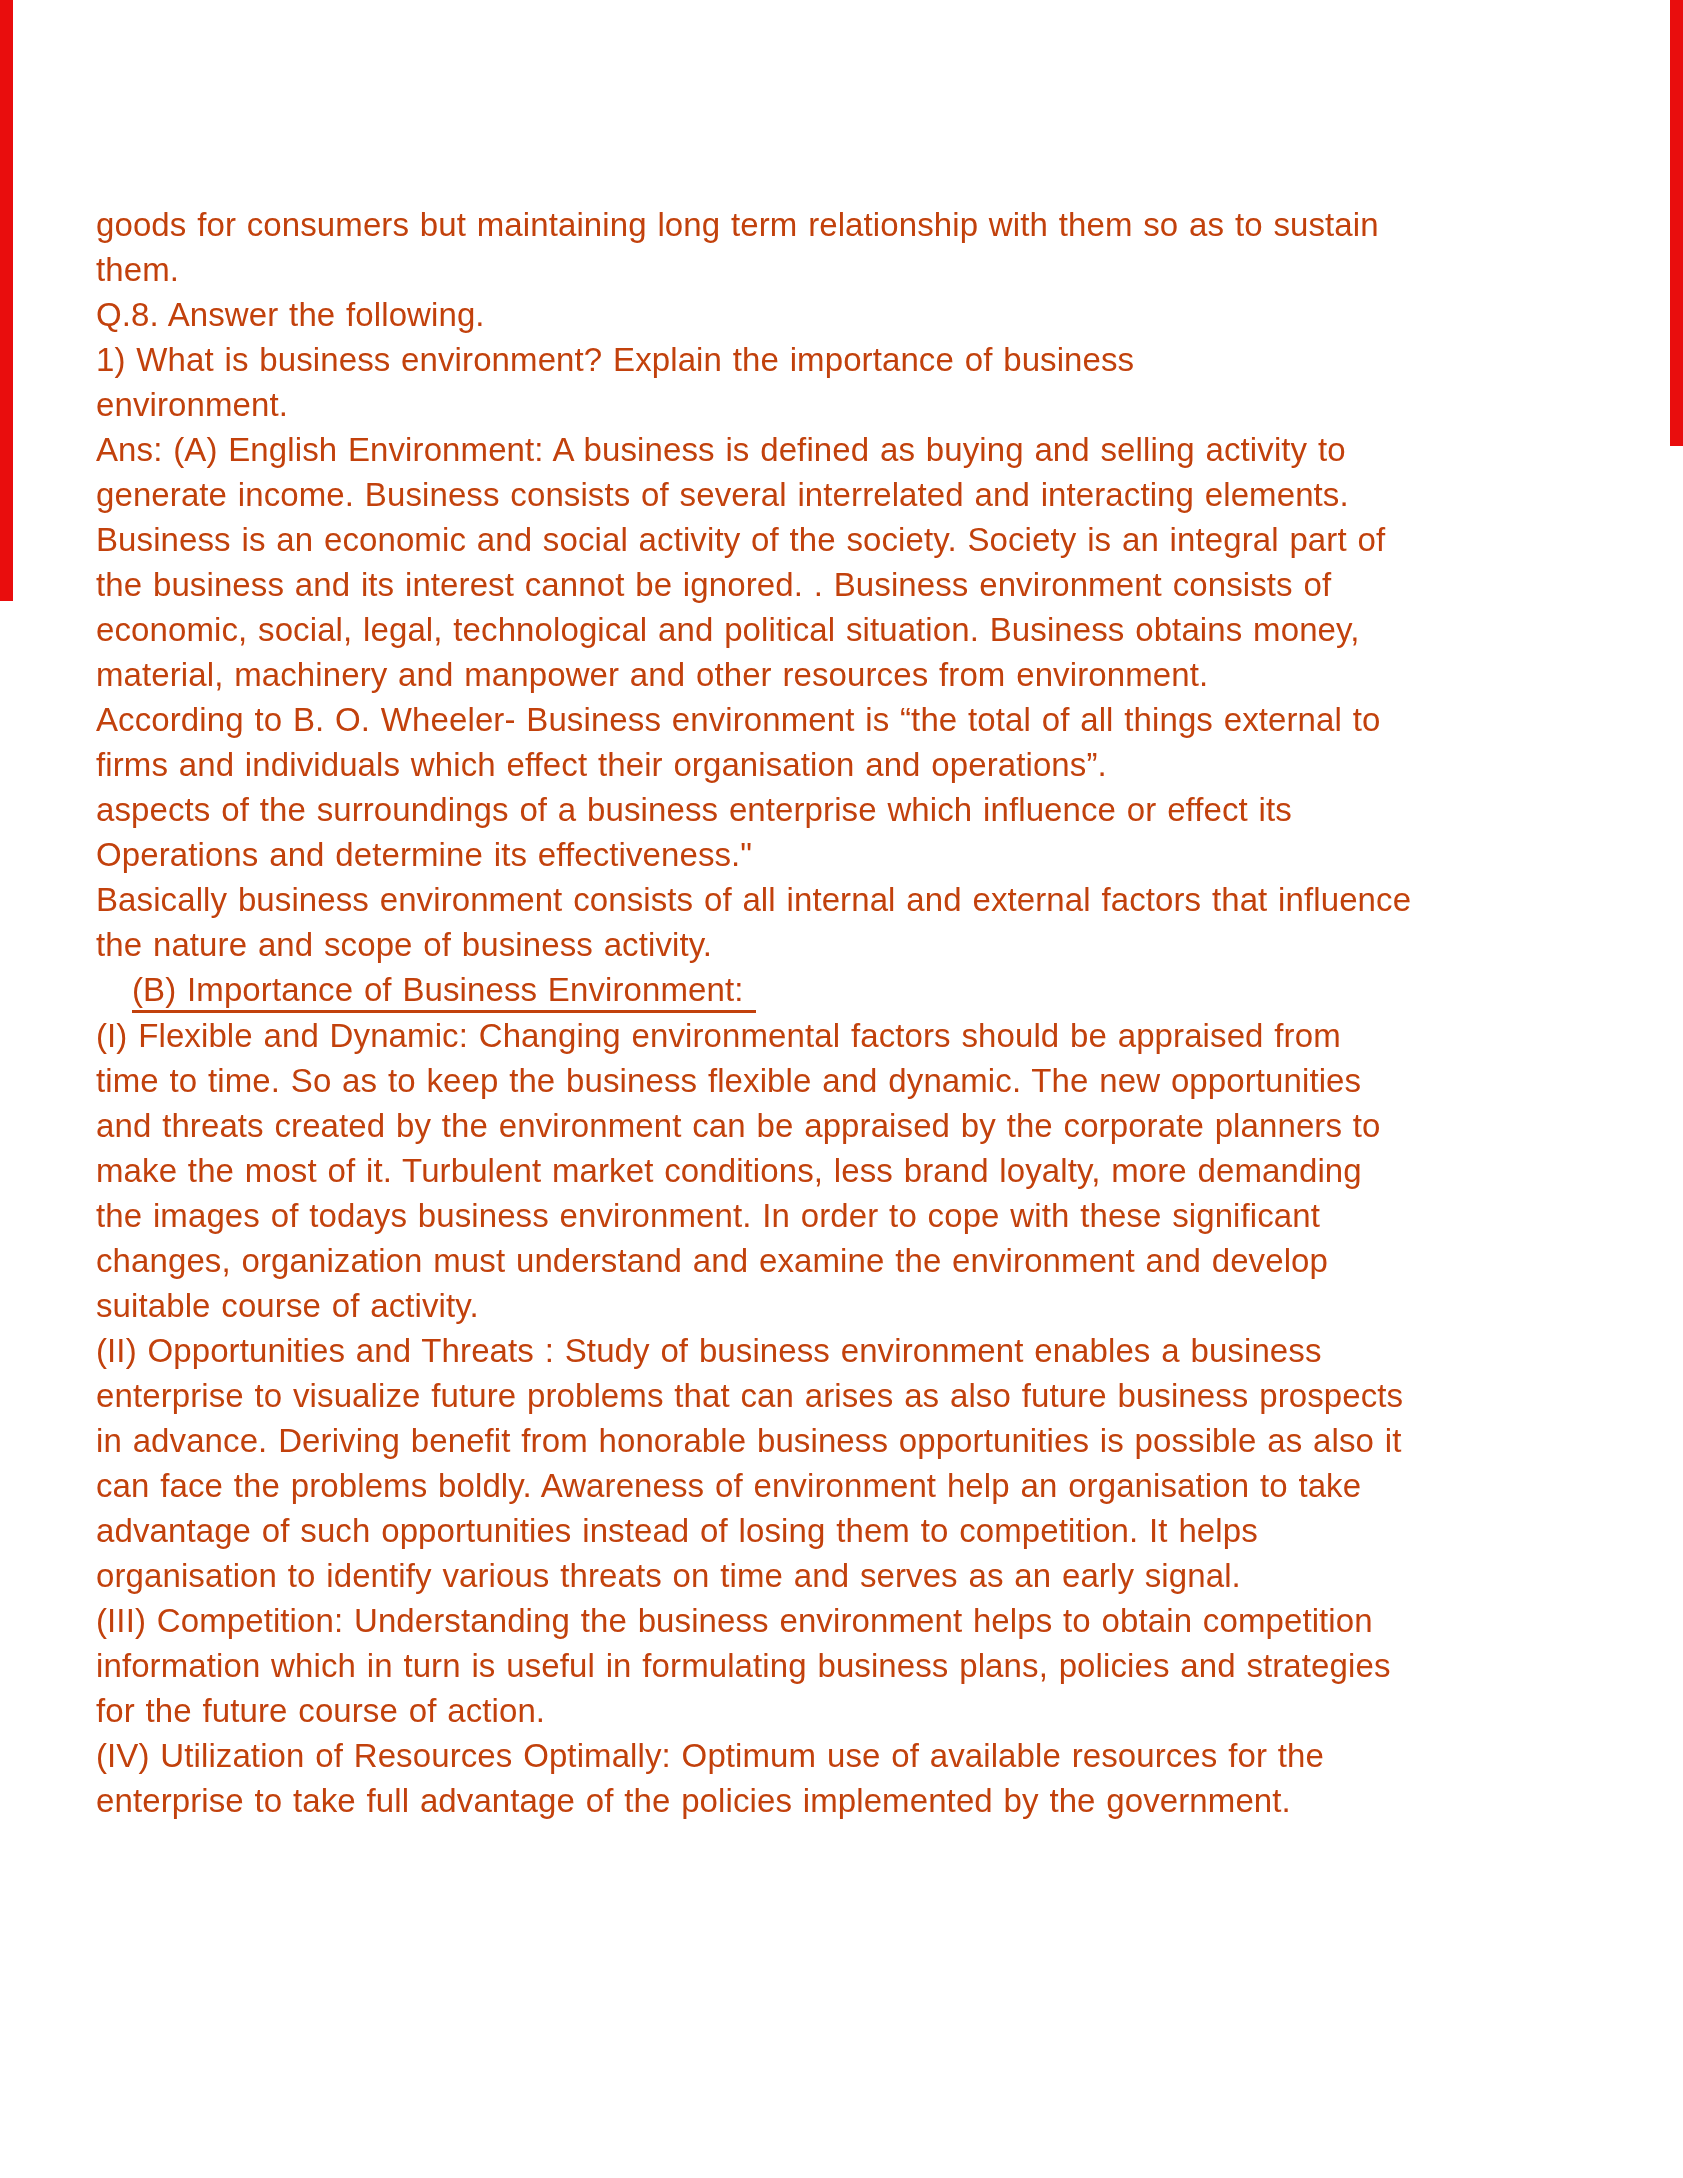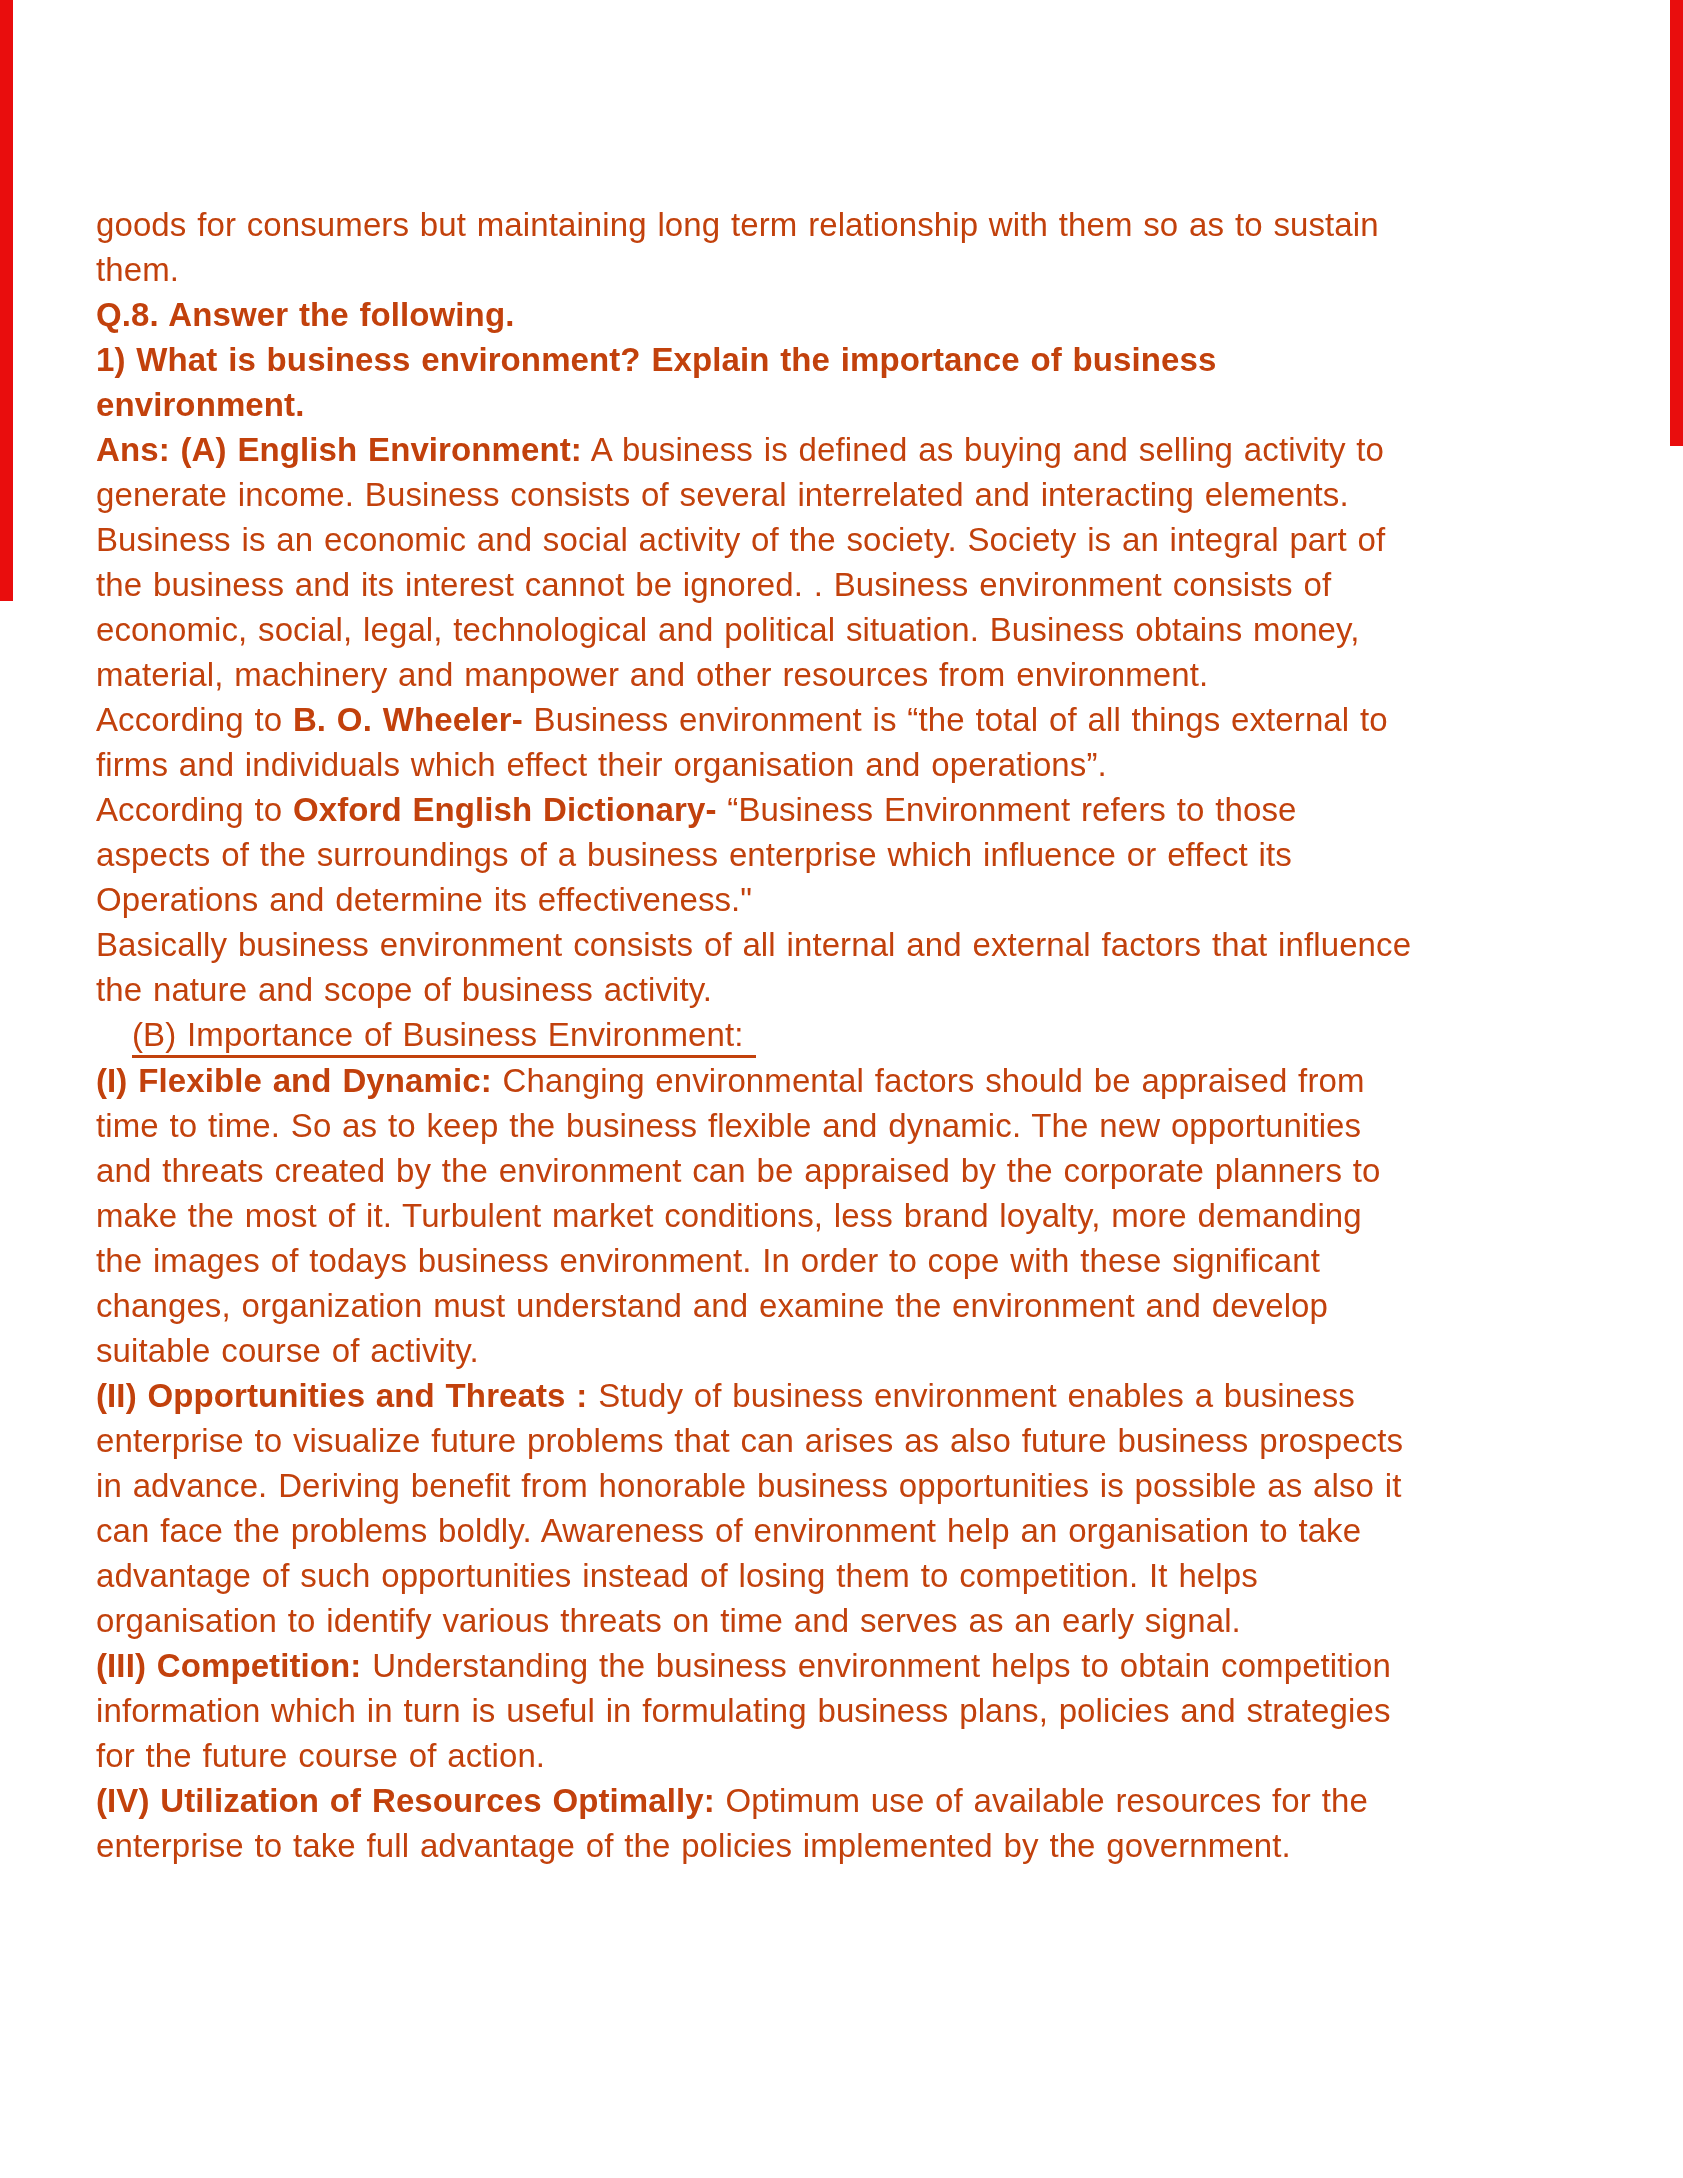--- a/index.html
+++ b/index.html
@@ -29,21 +29,21 @@
     color: #141414;
     font-size: 33px;
     line-height: 45px;
     letter-spacing: 0.1px;
     word-spacing: 1.5px;
   }
   .line {
     white-space: nowrap;
   }
   .seg.b {
-    font-weight: 700;
+    font-weight: 400;
   }
   .seg.u {
     display: inline-block;
     border-bottom: 3px solid currentColor;
     padding-right: 12px;
     line-height: 40px;
     margin-left: 36px;
   }
 </style>
 </head>
@@ -60,21 +60,20 @@
     <div class="line"><span class="seg b">1) What is business environment? Explain the importance of business</span></div>
     <div class="line"><span class="seg b">environment.</span></div>
     <div class="line"><span class="seg b">Ans: (A) English Environment:</span><span class="seg"> A business is defined as buying and selling activity to</span></div>
     <div class="line"><span class="seg">generate income. Business consists of several interrelated and interacting elements.</span></div>
     <div class="line"><span class="seg">Business is an economic and social activity of the society. Society is an integral part of</span></div>
     <div class="line"><span class="seg">the business and its interest cannot be ignored. . Business environment consists of</span></div>
     <div class="line"><span class="seg">economic, social, legal, technological and political situation. Business obtains money,</span></div>
     <div class="line"><span class="seg">material, machinery and manpower and other resources from environment.</span></div>
     <div class="line"><span class="seg">According to </span><span class="seg b">B. O. Wheeler-</span><span class="seg"> Business environment is “the total of all things external to</span></div>
     <div class="line"><span class="seg">firms and individuals which effect their organisation and operations”.</span></div>
-    <div class="line"><span class="seg">According to </span><span class="seg b">Oxford English Dictionary-</span><span class="seg"> “Business Environment refers to those</span></div>
     <div class="line"><span class="seg">aspects of the surroundings of a business enterprise which influence or effect its</span></div>
     <div class="line"><span class="seg">Operations and determine its effectiveness."</span></div>
     <div class="line"><span class="seg">Basically business environment consists of all internal and external factors that influence</span></div>
     <div class="line"><span class="seg">the nature and scope of business activity.</span></div>
     <div class="line"><span class="seg u">(B) Importance of Business Environment:</span></div>
     <div class="line"><span class="seg b">(I) Flexible and Dynamic:</span><span class="seg"> Changing environmental factors should be appraised from</span></div>
     <div class="line"><span class="seg">time to time. So as to keep the business flexible and dynamic. The new opportunities</span></div>
     <div class="line"><span class="seg">and threats created by the environment can be appraised by the corporate planners to</span></div>
     <div class="line"><span class="seg">make the most of it. Turbulent market conditions, less brand loyalty, more demanding</span></div>
     <div class="line"><span class="seg">the images of todays business environment. In order to cope with these significant</span></div>

